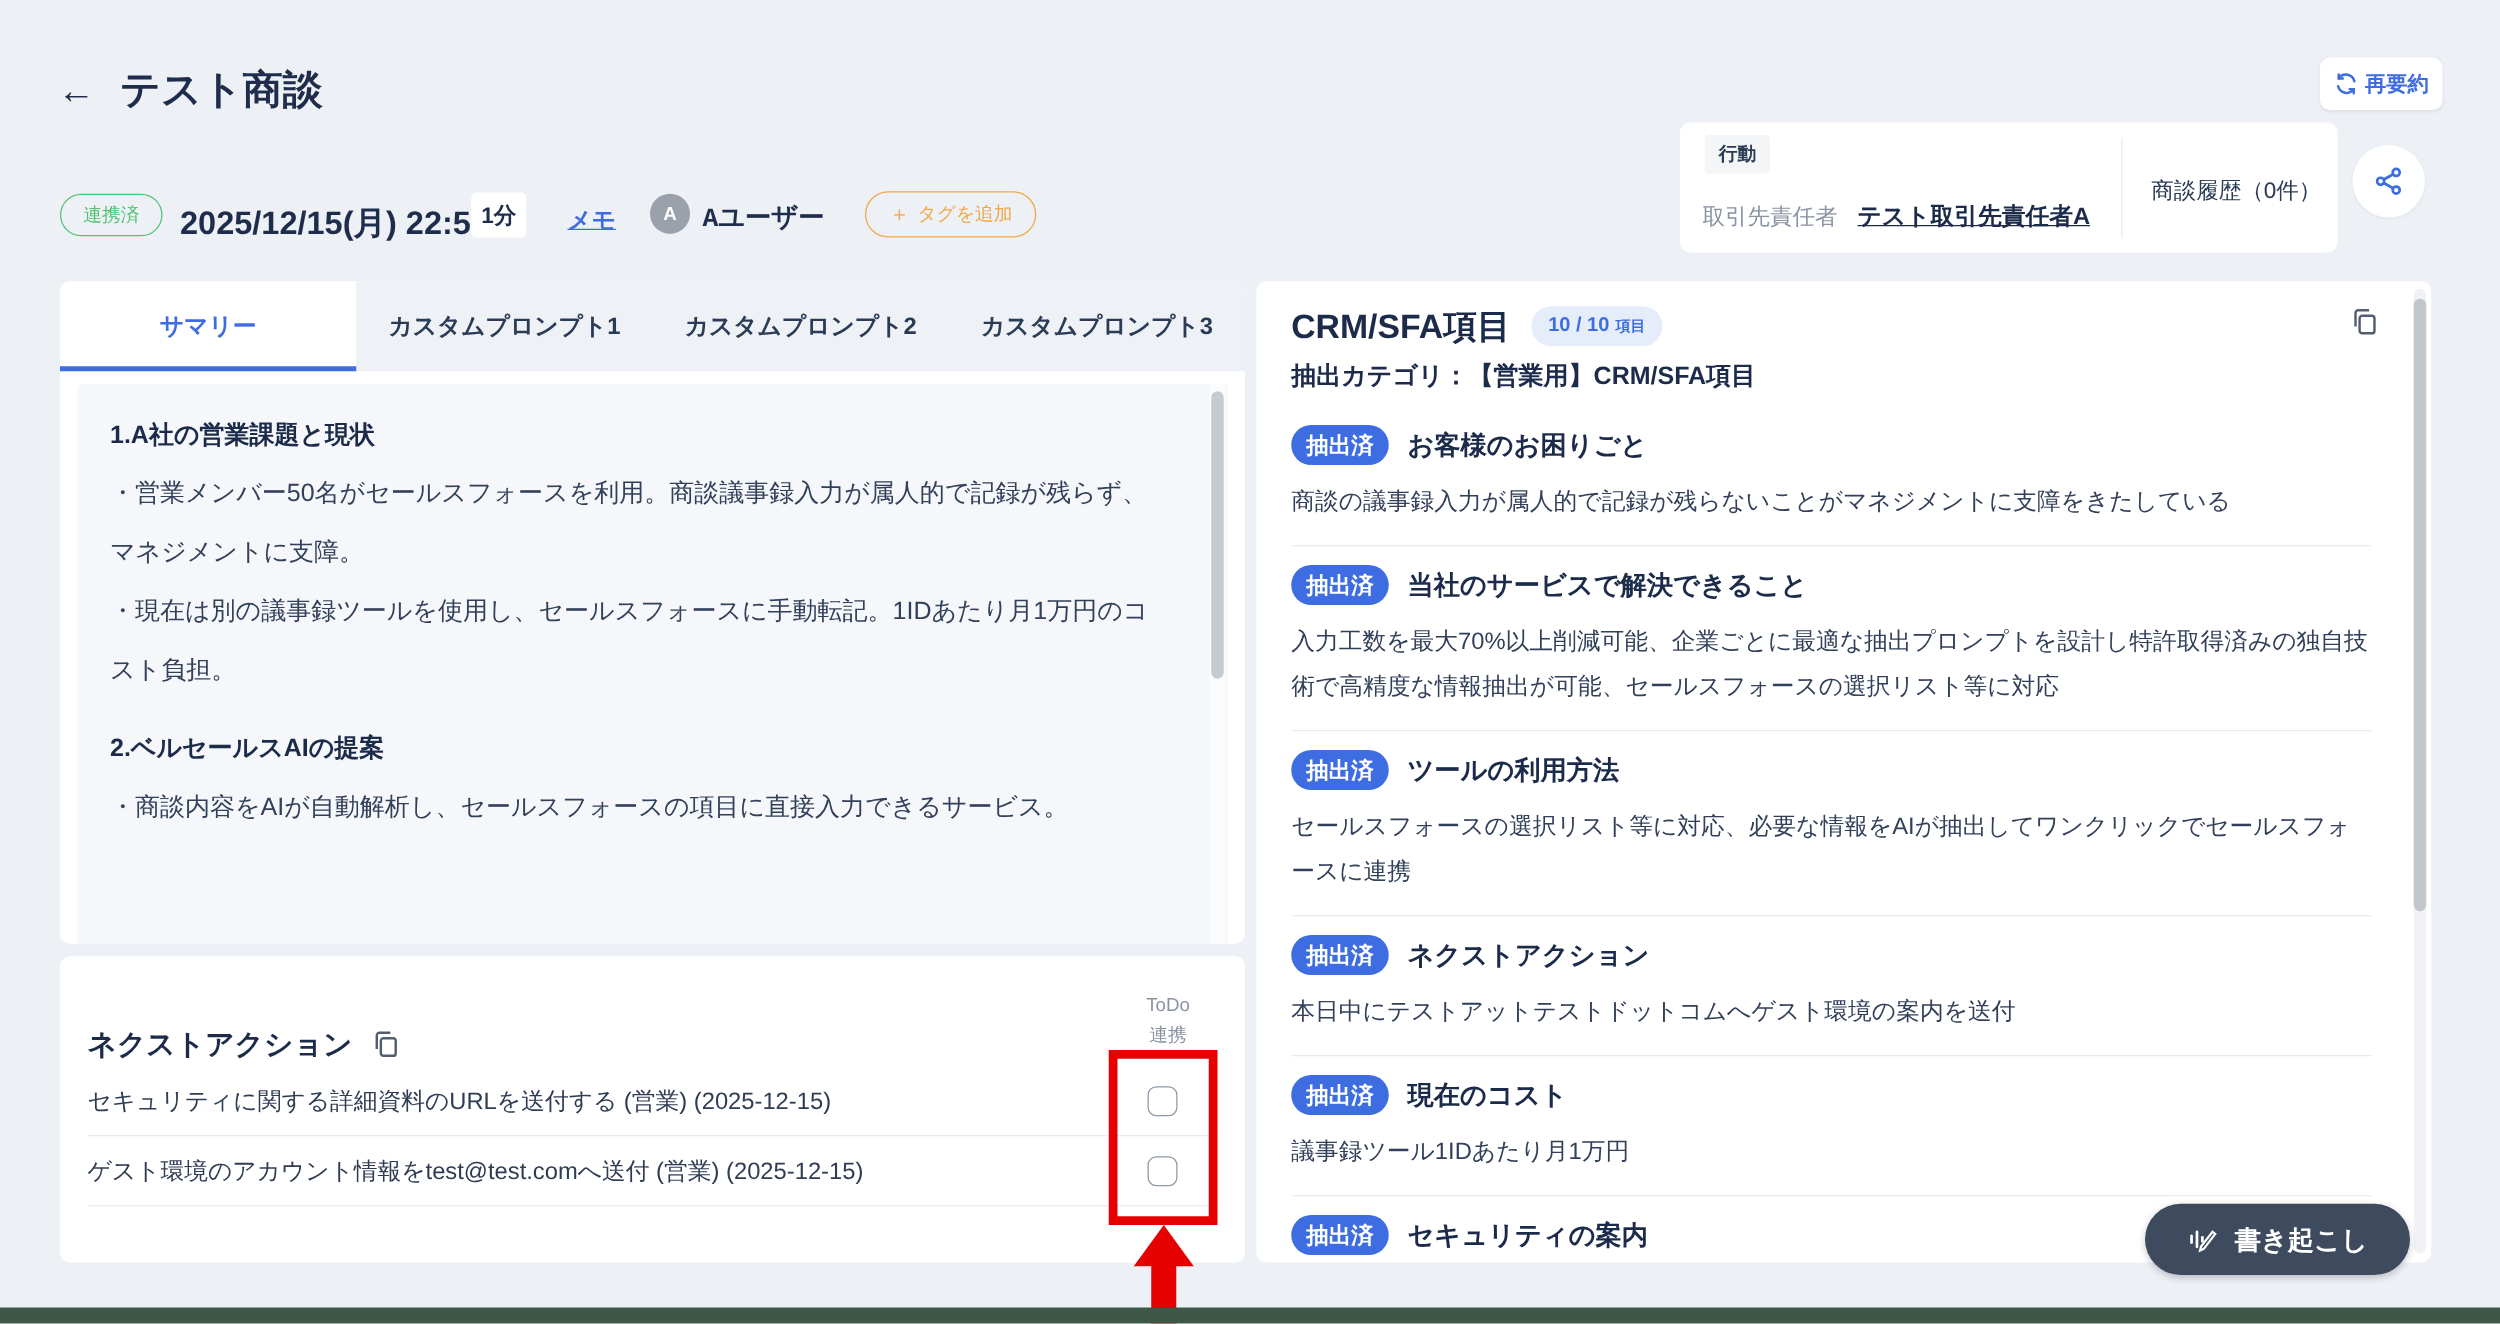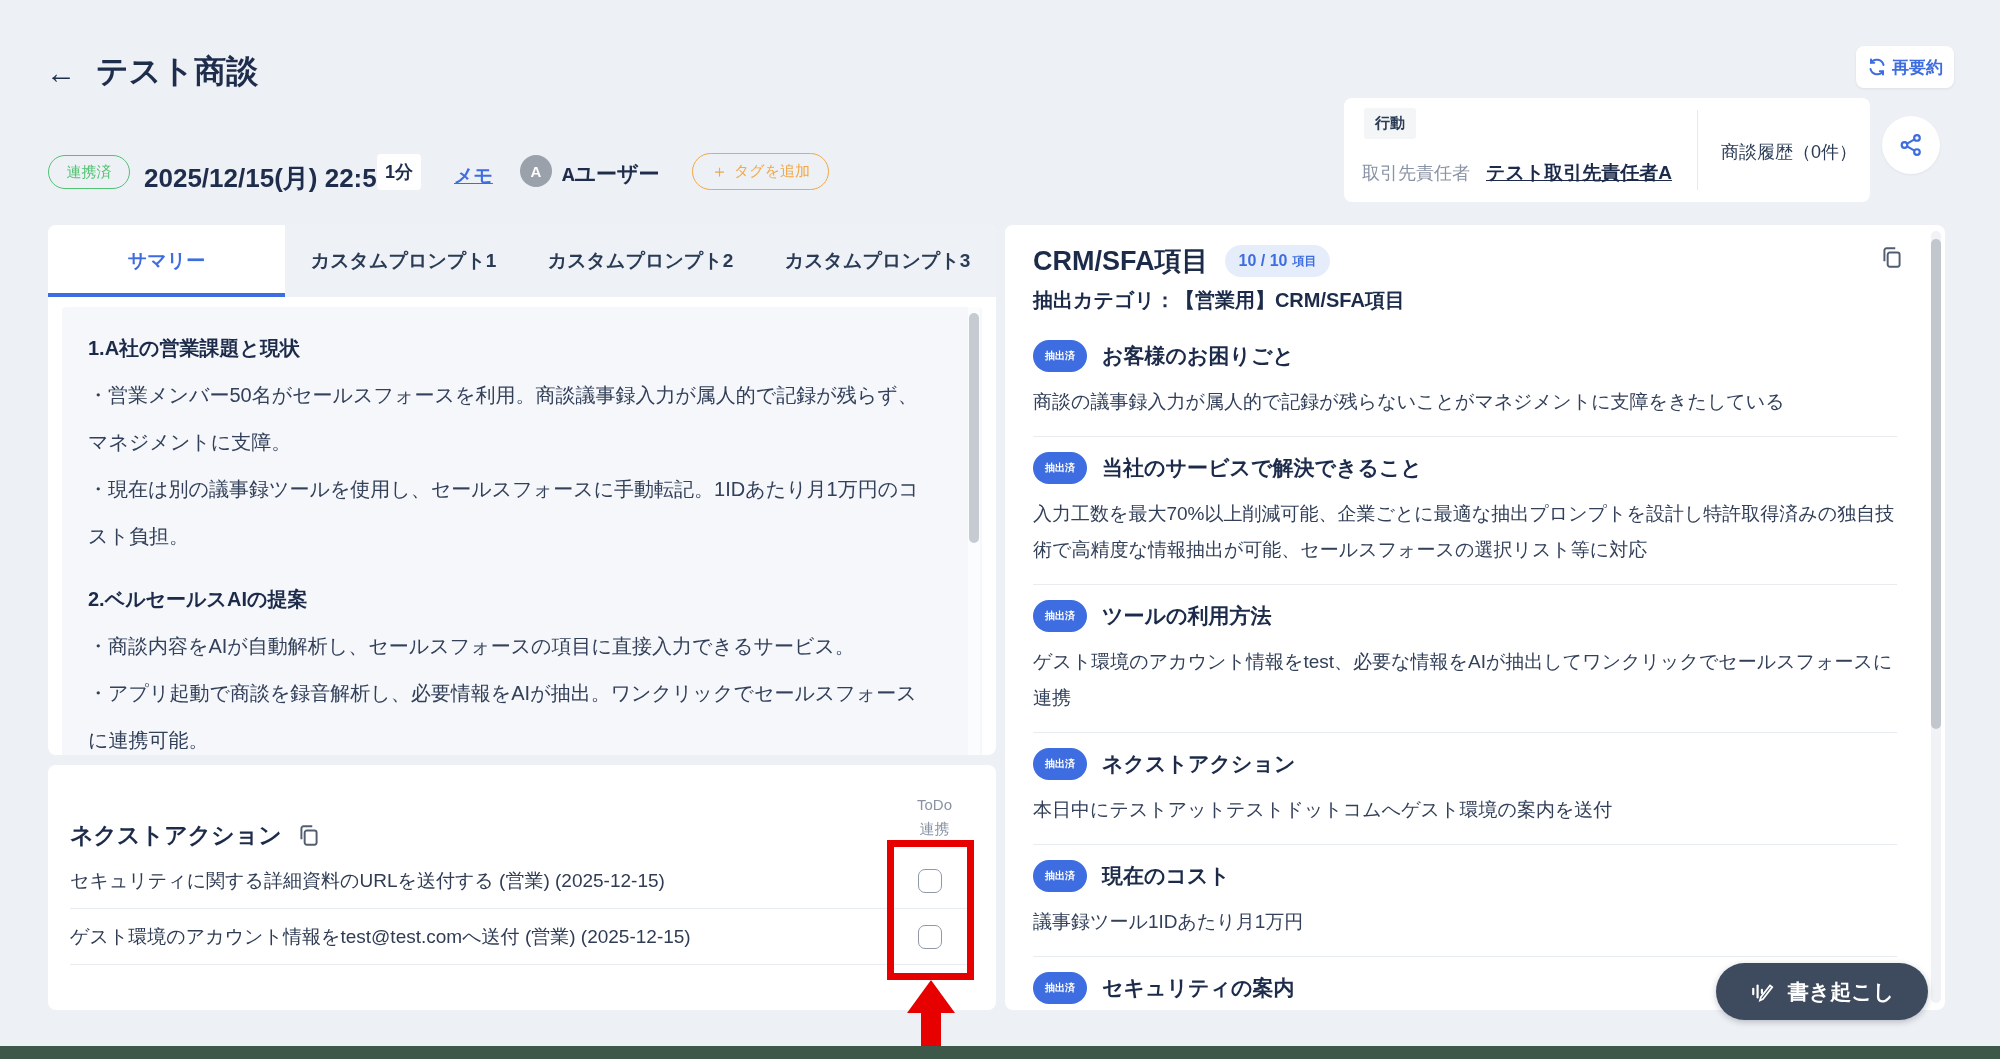--- a/index.html
+++ b/index.html
@@ -76,21 +76,21 @@
   .crm-title { font-size:27px; font-weight:bold; color:#1c2b4a; }
   .crm-count { background:#e5edfb; color:#3d6de0; border-radius:16px; height:32px; display:flex; align-items:center; padding:0 14px; gap:5px; }
   .crm-count .num { font-size:16px; font-weight:bold; }
   .crm-count .unit { font-size:12px; font-weight:bold; }
   .crm-copy { position:absolute; right:40px; top:20px; }
   .crm-category { position:absolute; left:28px; top:62px; font-size:20px; font-weight:bold; color:#1c2b4a; }
   .crm-list { position:absolute; left:28px; top:100px; width:864px; }
   .crm-item { border-bottom:1px solid #e8ecf1; padding:15px 0 16px 0; }
   .crm-item:last-child { border-bottom:none; }
   .crm-item-head { display:flex; align-items:center; gap:15px; margin-bottom:12px; }
-  .crm-badge { background:#3d6de0; color:#fff; font-size:10px; font-weight:bold; border-radius:16px; height:32px;
+  .crm-badge { background:#3d6de0; color:#fff; font-size:18px; font-weight:bold; border-radius:16px; height:32px;
     display:flex; align-items:center; padding:0 12px; flex:none; }
   .crm-item-title { font-size:21px; font-weight:bold; color:#1c2b4a; }
   .crm-item-body { font-size:19px; color:#33405a; line-height:36px; }
   .crm-scrollbar { position:absolute; right:4px; top:6px; width:10px; height:772px; background:#f1f2f5; border-radius:5px; }
   .crm-scrollbar .thumb { position:absolute; left:0; top:8px; width:10px; height:490px; border-radius:5px; background:#c2c7ce; }
 
   
   .transcribe-btn { position:absolute; left:1716px; top:963px; width:212px; height:57px; background:#3e4a5e; border-radius:29px;
     display:flex; align-items:center; justify-content:center; gap:12px; color:#fff; font-size:21px; font-weight:bold;
     cursor:pointer; z-index:30; box-shadow:0 2px 6px rgba(20,30,50,.25); }
@@ -160,21 +160,20 @@
         <div class="tab">カスタムプロンプト2</div>
         <div class="tab">カスタムプロンプト3</div>
       </div>
     <div class="summary-scroll">
       <div class="summary-content">
           <p class="sum-head">1.A社の営業課題と現状</p>
           <p class="sum-line">・営業メンバー50名がセールスフォースを利用。商談議事録入力が属人的で記録が残らず、マネジメントに支障。</p>
           <p class="sum-line">・現在は別の議事録ツールを使用し、セールスフォースに手動転記。1IDあたり月1万円のコスト負担。</p>
           <p class="sum-head">2.ベルセールスAIの提案</p>
           <p class="sum-line">・商談内容をAIが自動解析し、セールスフォースの項目に直接入力できるサービス。</p>
-          <p class="sum-line">・アプリ起動で商談を録音解析し、必要情報をAIが抽出。ワンクリックでセールスフォースに連携可能。</p>
         </div>
       <div class="v-scrollbar">
         <div class="thumb" style="top:6px;height:230px;"></div>
 
       </div>
     </div>
   </div>
 
   <div class="na-card">
     <div class="na-header">
@@ -234,21 +233,21 @@
             <span class="crm-badge">抽出済</span>
             <span class="crm-item-title">当社のサービスで解決できること</span>
           </div>
           <div class="crm-item-body">入力工数を最大70%以上削減可能、企業ごとに最適な抽出プロンプトを設計し特許取得済みの独自技術で高精度な情報抽出が可能、セールスフォースの選択リスト等に対応</div>
         </div>
         <div class="crm-item">
           <div class="crm-item-head">
             <span class="crm-badge">抽出済</span>
             <span class="crm-item-title">ツールの利用方法</span>
           </div>
-          <div class="crm-item-body">ゲスト環境のアカウント情報をtest、必要な情報をAIが抽出してワンクリックでセールスフォースに連携</div>
+          <div class="crm-item-body">セールスフォースの選択リスト等に対応、必要な情報をAIが抽出してワンクリックでセールスフォースに連携</div>
         </div>
         <div class="crm-item">
           <div class="crm-item-head">
             <span class="crm-badge">抽出済</span>
             <span class="crm-item-title">ネクストアクション</span>
           </div>
           <div class="crm-item-body">本日中にテストアットテストドットコムへゲスト環境の案内を送付</div>
         </div>
         <div class="crm-item">
           <div class="crm-item-head">

